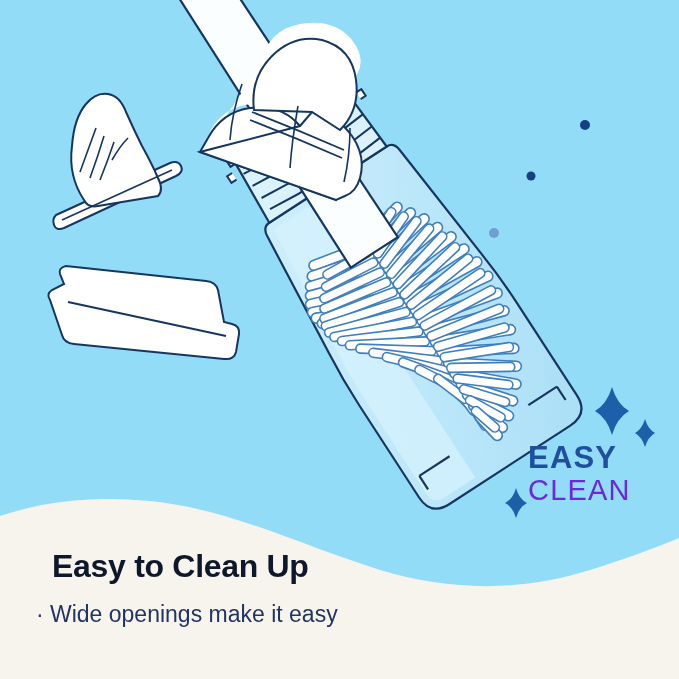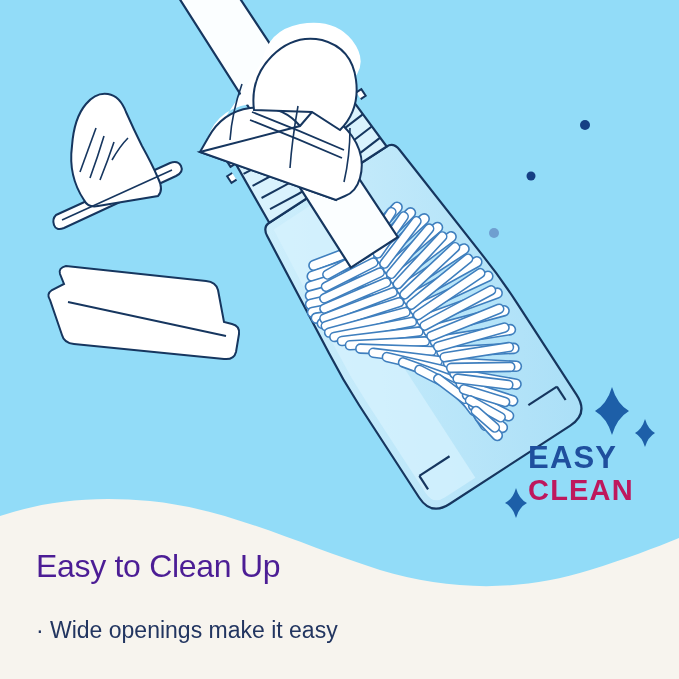--- a/index.html
+++ b/index.html
@@ -23,37 +23,36 @@
   }
   .txt-layer {
     position: absolute;
     left: 0; top: 0;
     width: 679px;
     height: 597px;
     pointer-events: none;
   }
   .headline {
     position: absolute;
-    left: 36px;
+    left: 52px;
     top: 548px;
     font-size: 32px;
-    font-weight: normal;
+    font-weight: bold;
     letter-spacing: -0.3px;
-    color: #4c1d95;
+    color: #0f172a;
     white-space: nowrap;
   }
   .bullet-block {
     position: absolute;
     left: 36px;
     top: 598px;
     color: #223560;
     font-size: 23px;
     line-height: 32px;
     white-space: nowrap;
-    margin-top: 16px;
   }
   .bullet-dot {
     display: inline-block;
     width: 14px;
     color: #223560;
   }
   .bullet-line2 { padding-left: 18px; display:block; }
   .badge-easy {
     position: absolute;
     left: 528px;
@@ -61,23 +60,23 @@
     font-size: 31px;
     font-weight: bold;
     letter-spacing: 1.2px;
     color: #1f4f9e;
   }
   .badge-clean {
     position: absolute;
     left: 528px;
     top: 474px;
     font-size: 29px;
-    font-weight: bold;
+    font-weight: normal;
     letter-spacing: 1.2px;
-    color: #be185d;
+    color: #6d28d9;
   }
 </style>
 </head>
 <body>
 
 <div id="stage">
 
   <svg id="art" viewBox="0 0 679 679">
     <defs>
       <linearGradient id="bottleGrad" x1="0" y1="0" x2="1" y2="1">

